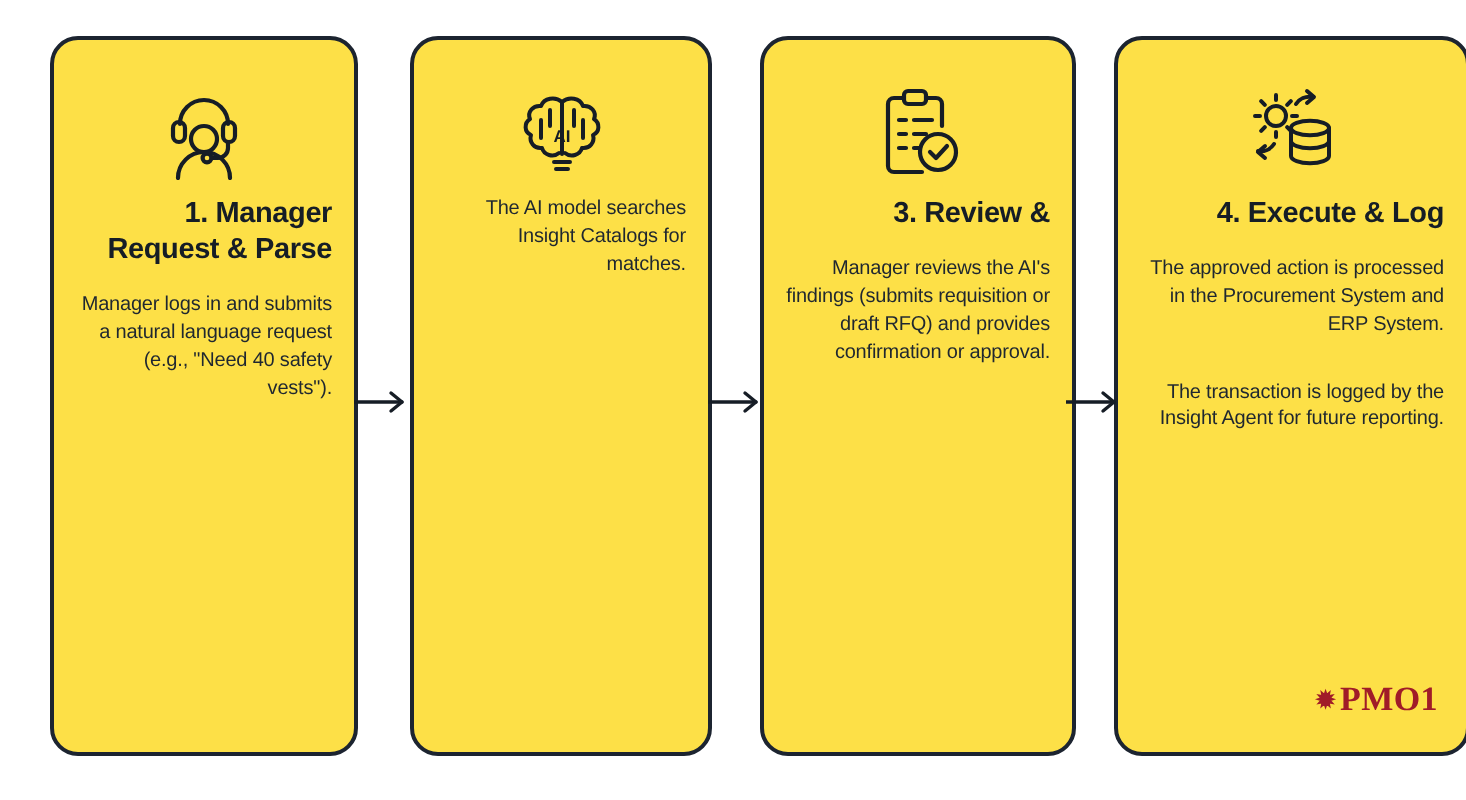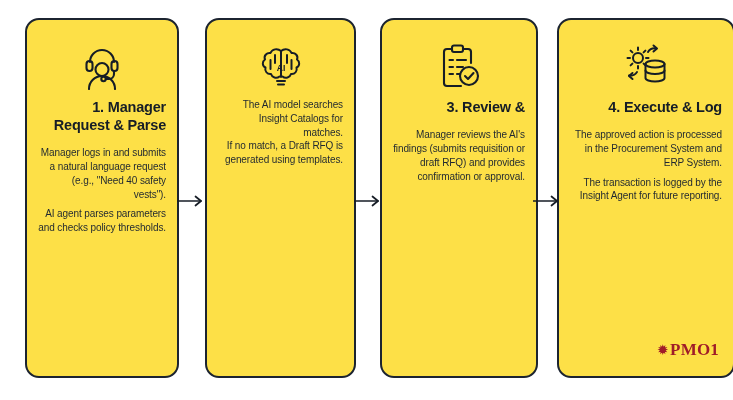--- a/index.html
+++ b/index.html
@@ -59,21 +59,21 @@
   }
   .card-body {
     font-size: 10px;
     color: #1f2730;
     line-height: 1.38;
     text-align: right;
     width: 100%;
     letter-spacing: -0.1px;
   }
   .card-body p { margin: 0; }
-  .card-body p + p { margin-top: 6px; }
+  .card-body p + p { margin-top: 20px; }
 
   .arrow {
     position: absolute;
     top: 193px;
     height: 16px;
     width: 28px;
   }
   .arrow-1 { left: 177px; }
   .arrow-2 { left: 354px; }
   .arrow-3 { left: 533px; }
@@ -114,38 +114,36 @@
         <circle cx="23" cy="27.5" r="6.5"></circle>
         <path d="M10 47 a13 13 0 0 1 26 0"></path>
       </svg>
     </div>
     <div class="card-title">
       <div>1. Manager</div>
       <div>Request &amp; Parse</div>
     </div>
     <div class="card-body">
       <p>Manager logs in and submits a natural language request (e.g., "Need 40 safety vests").</p>
-      <p>AI agent parses parameters and checks policy thresholds.</p>
     </div>
   </div>
 
   <div class="card card-2">
     <div class="icon-wrap">
       <svg width="46" height="46" viewBox="0 0 46 46" fill="none" stroke="#161d26" stroke-width="2" stroke-linecap="round" stroke-linejoin="round">
         <path d="M23 8 c-3.5 -3 -9 -2 -10.5 2 c-4 -0.5 -7 3 -5.5 6.5 c-3 2 -3 6.5 0.5 8 c-1 3.5 1.5 7 5.5 6.5 c1 3.5 5.5 5 8.5 2.5"></path>
         <path d="M23 8 c3.5 -3 9 -2 10.5 2 c4 -0.5 7 3 5.5 6.5 c3 2 3 6.5 -0.5 8 c1 3.5 -1.5 7 -5.5 6.5 c-1 3.5 -5.5 5 -8.5 2.5"></path>
         <path d="M23 8 v26"></path>
         <path d="M17 12 v8 M12.5 17 v9 M29 12 v8 M33.5 17 v9"></path>
         <path d="M19 38 h8 M20 41.5 h6"></path>
         <text x="23" y="28" font-family="Liberation Sans, sans-serif" font-size="8.5" font-weight="bold" fill="#161d26" stroke="none" text-anchor="middle">AI</text>
       </svg>
     </div>
     <div class="card-body">
       <p>The AI model searches Insight Catalogs for matches.</p>
-      <p style="margin-top:0;">If no match, a Draft RFQ is generated using templates.</p>
     </div>
   </div>
 
   <div class="card card-3">
     <div class="icon-wrap">
       <svg width="44" height="48" viewBox="0 0 44 48" fill="none" stroke="#161d26" stroke-width="2.1" stroke-linecap="round" stroke-linejoin="round">
         <path d="M15 7 H10 a3 3 0 0 0 -3 3 v31 a3 3 0 0 0 3 3 h14"></path>
         <path d="M26 7 h5 a3 3 0 0 1 3 3 v11"></path>
         <rect x="15" y="3.5" width="11" height="6.5" rx="2"></rect>
         <path d="M12.5 18 h3.5 M12.5 25 h3.5 M12.5 32 h3.5"></path>

